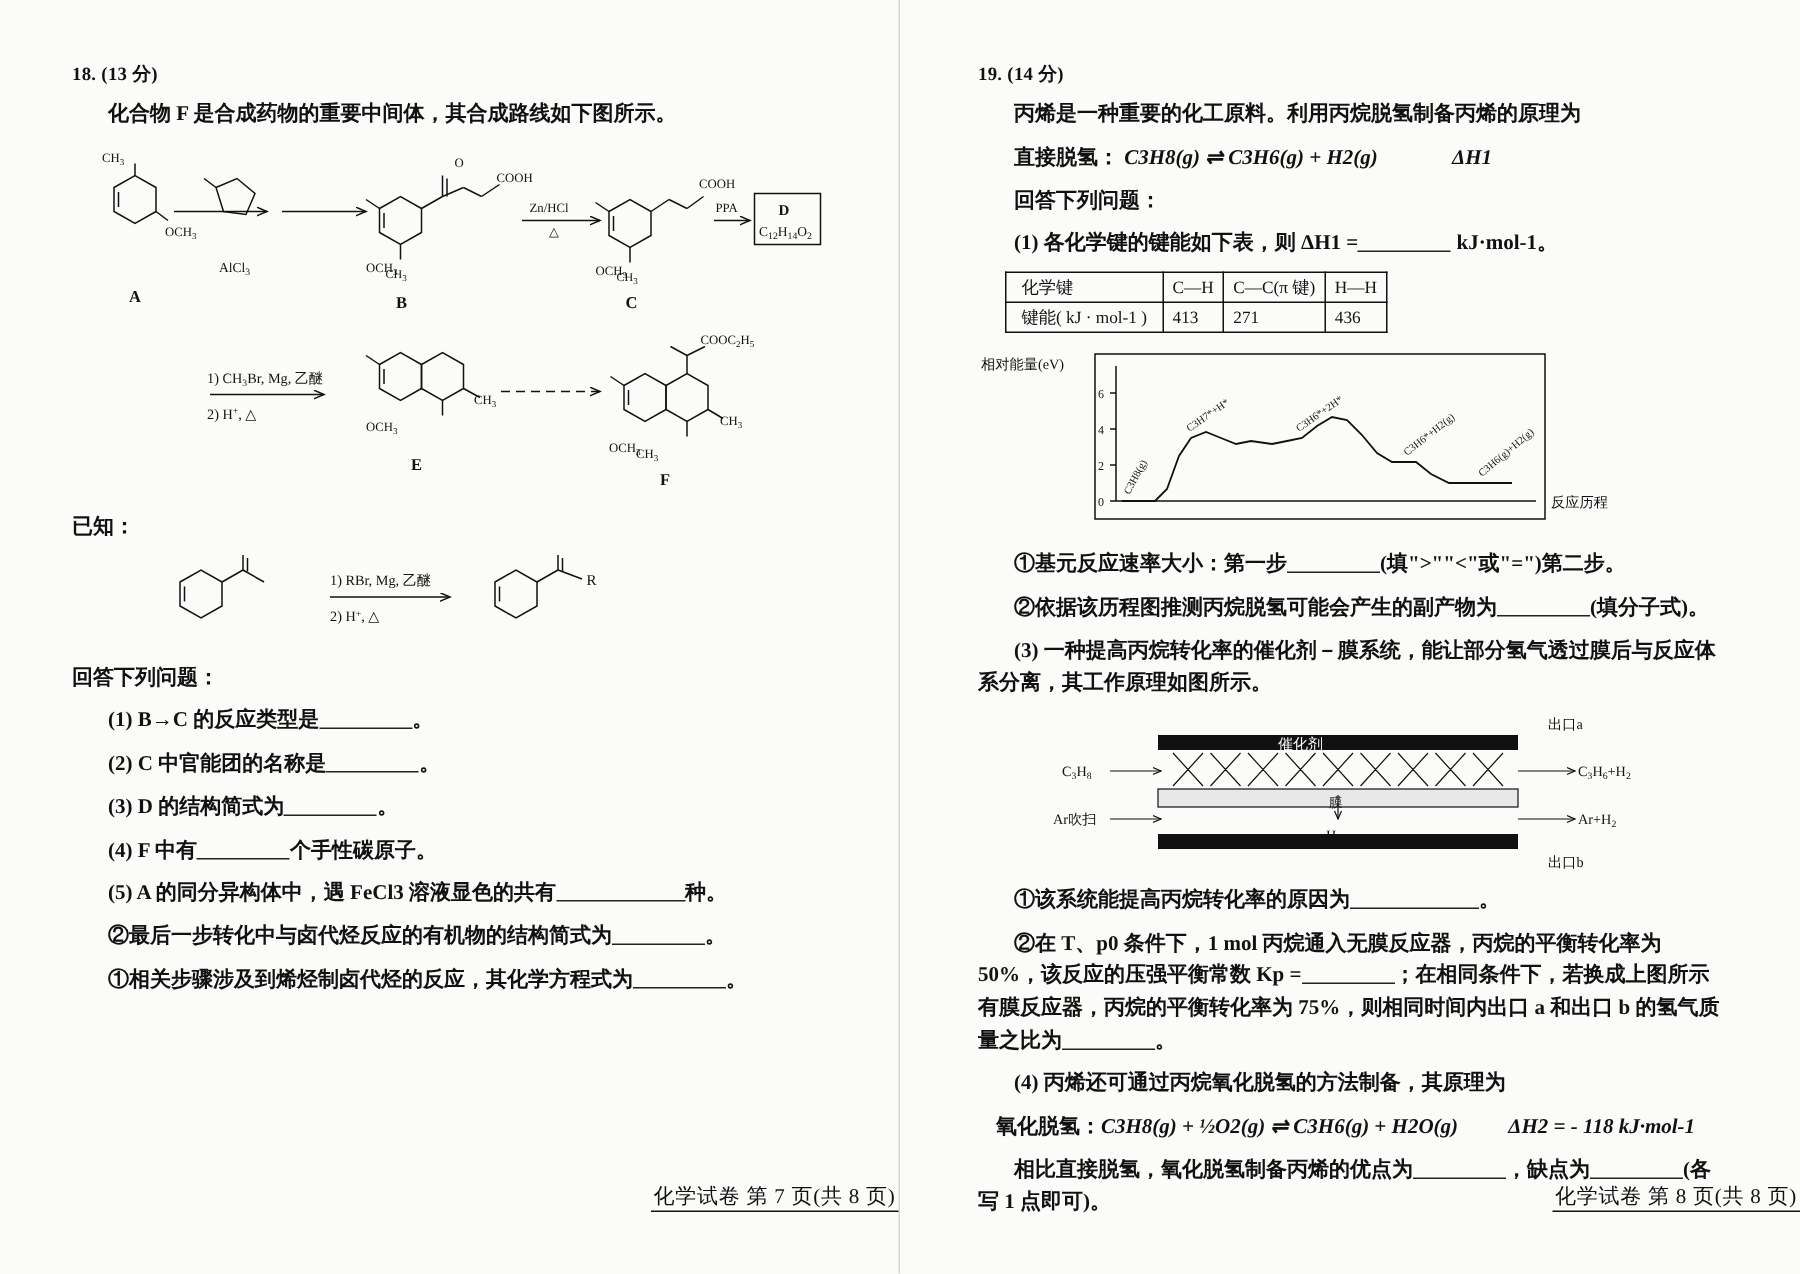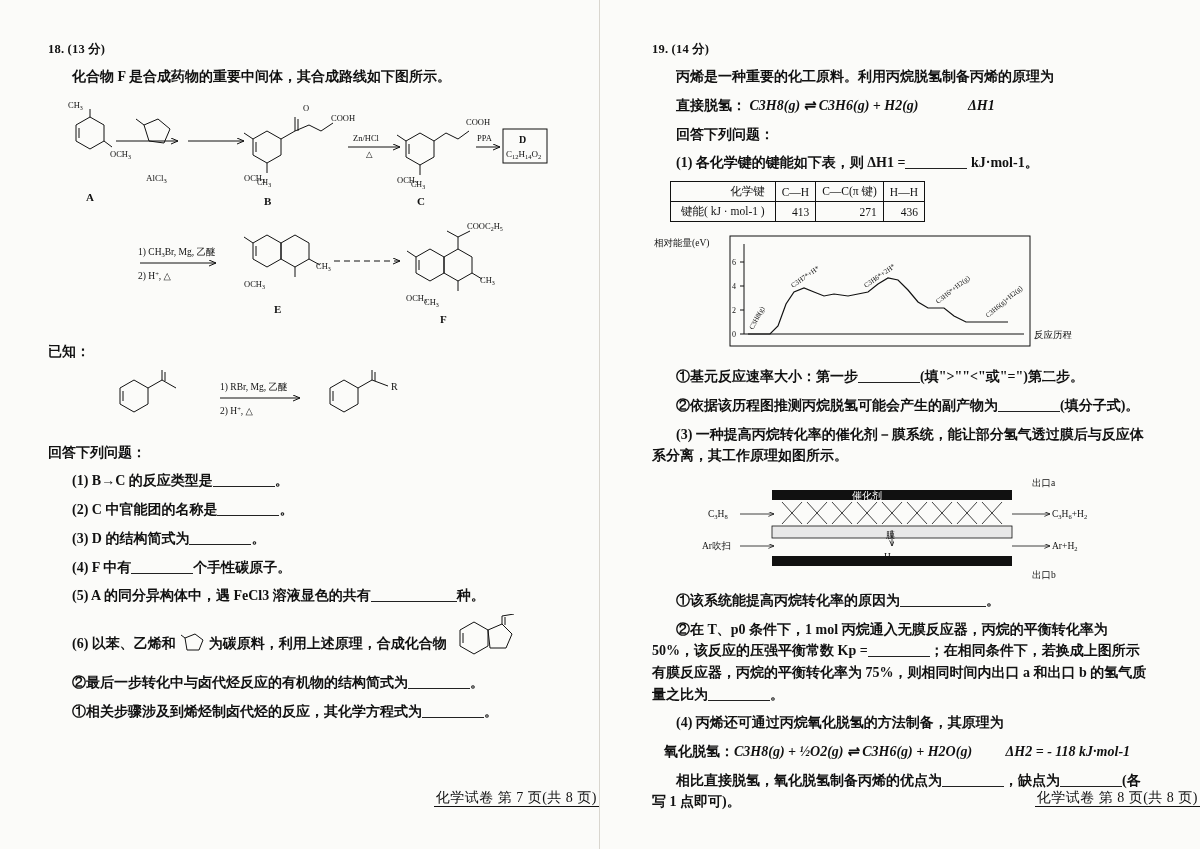--- a/index.html
+++ b/index.html
@@ -30,21 +30,21 @@
   .footer{
     position:absolute;bottom:42px;text-align:right;width:100%;
     font-size:14px;font-weight:normal;letter-spacing:.5px;
   }
   .footer span{border-bottom:1.4px solid #111;padding:0 2px 1px 2px;}
   svg{display:block;}
   table.bondtable{
     border-collapse:collapse;margin:4px 0 8px 18px;font-size:11.5px;
   }
   table.bondtable td{
-    border:1px solid #111;padding:2px 6px;text-align:right;white-space:nowrap;
+    border:1px solid #111;padding:2px 6px;text-align:left;white-space:nowrap;
   }
   table.bondtable td.hd{padding:2px 10px;}
   .scheme{margin:4px 0 8px 0;}
   .it{font-style:italic;}
   .energy-wrap{margin:2px 0 6px 0;}
 </style>
 </head>
 <body>
 
 <div class="page">
@@ -214,40 +214,20 @@
       <p class="indent">
         <span>(3) D 的结构简式为</span><span class="blank"></span>。
       </p>
       <p class="indent">
         <span>(4) F 中有</span><span class="blank"></span><span>个手性碳原子。</span>
       </p>
       <p class="indent">
         <span>(5) A 的同分异构体中，遇 FeCl3 溶液显色的共有</span><span class="blank lg"></span><span>种。</span>
       </p>
 
-      <p class="indent" style="margin-bottom:2px;">
-        <span>(6) 以苯、乙烯和</span>
-        <svg width="26" height="22" viewBox="0 0 26 22" style="display:inline-block;vertical-align:-6px;">
-          <g stroke="#111" fill="none" stroke-width="1">
-            <polygon points="6,6 16,2 24,8 20,18 8,18"></polygon>
-            <line x1="6" y1="6" x2="2" y2="3"></line>
-          </g>
-        </svg>
-        <span>为碳原料，利用上述原理，合成化合物</span>
-        <svg width="74" height="56" viewBox="0 0 74 56" style="display:inline-block;vertical-align:-22px;">
-          <g stroke="#111" fill="none" stroke-width="1">
-            <polygon points="10,16 24,8 38,16 38,32 24,40 10,32"></polygon>
-            <line x1="13" y1="19" x2="13" y2="29"></line>
-            <polygon points="38,16 52,10 62,20 56,34 40,34"></polygon>
-            <line x1="52" y1="10" x2="52" y2="2"></line>
-            <line x1="55" y1="11" x2="55" y2="3"></line>
-            <line x1="52" y1="2" x2="64" y2="0"></line>
-          </g>
-        </svg>
-      </p>
 
       <p class="indent">
         <span>②最后一步转化中与卤代烃反应的有机物的结构简式为</span><span class="blank"></span><span>。</span>
       </p>
       <p class="indent">
         <span>①相关步骤涉及到烯烃制卤代烃的反应，其化学方程式为</span><span class="blank"></span><span>。</span>
       </p>
 
     </div>
 

